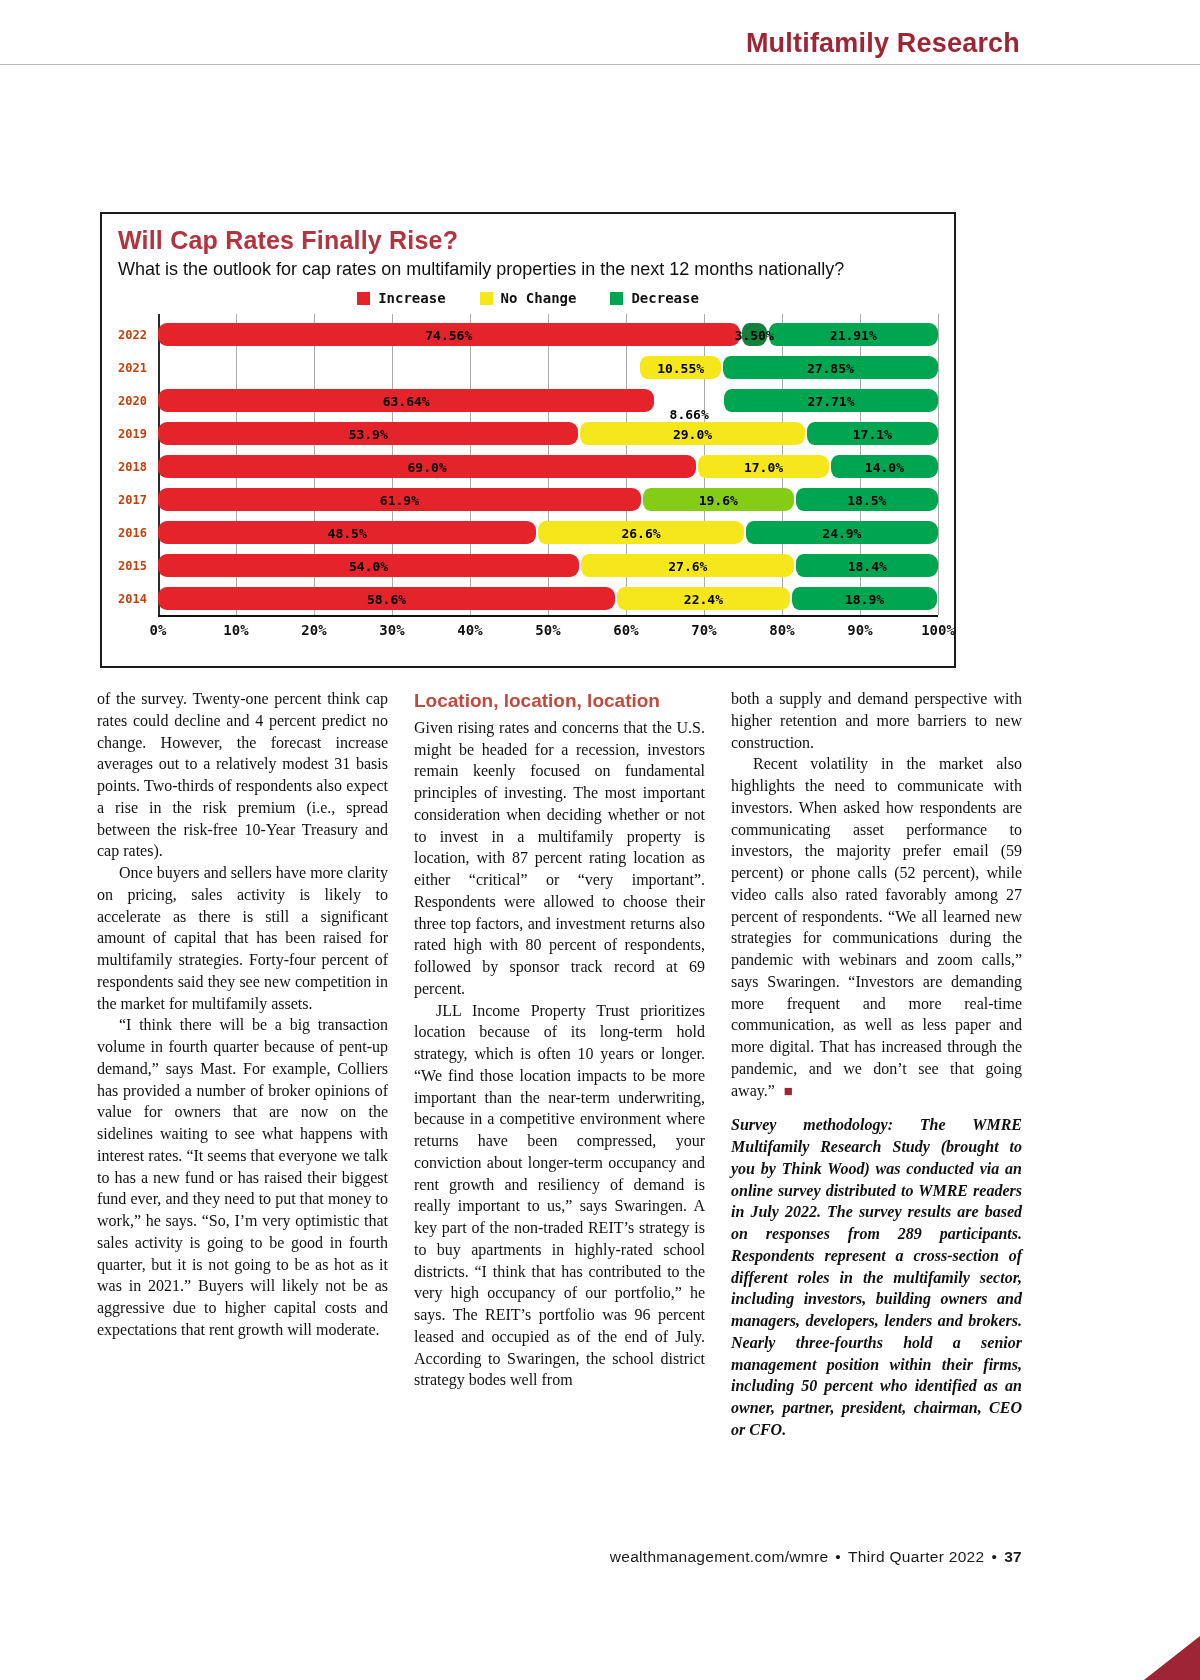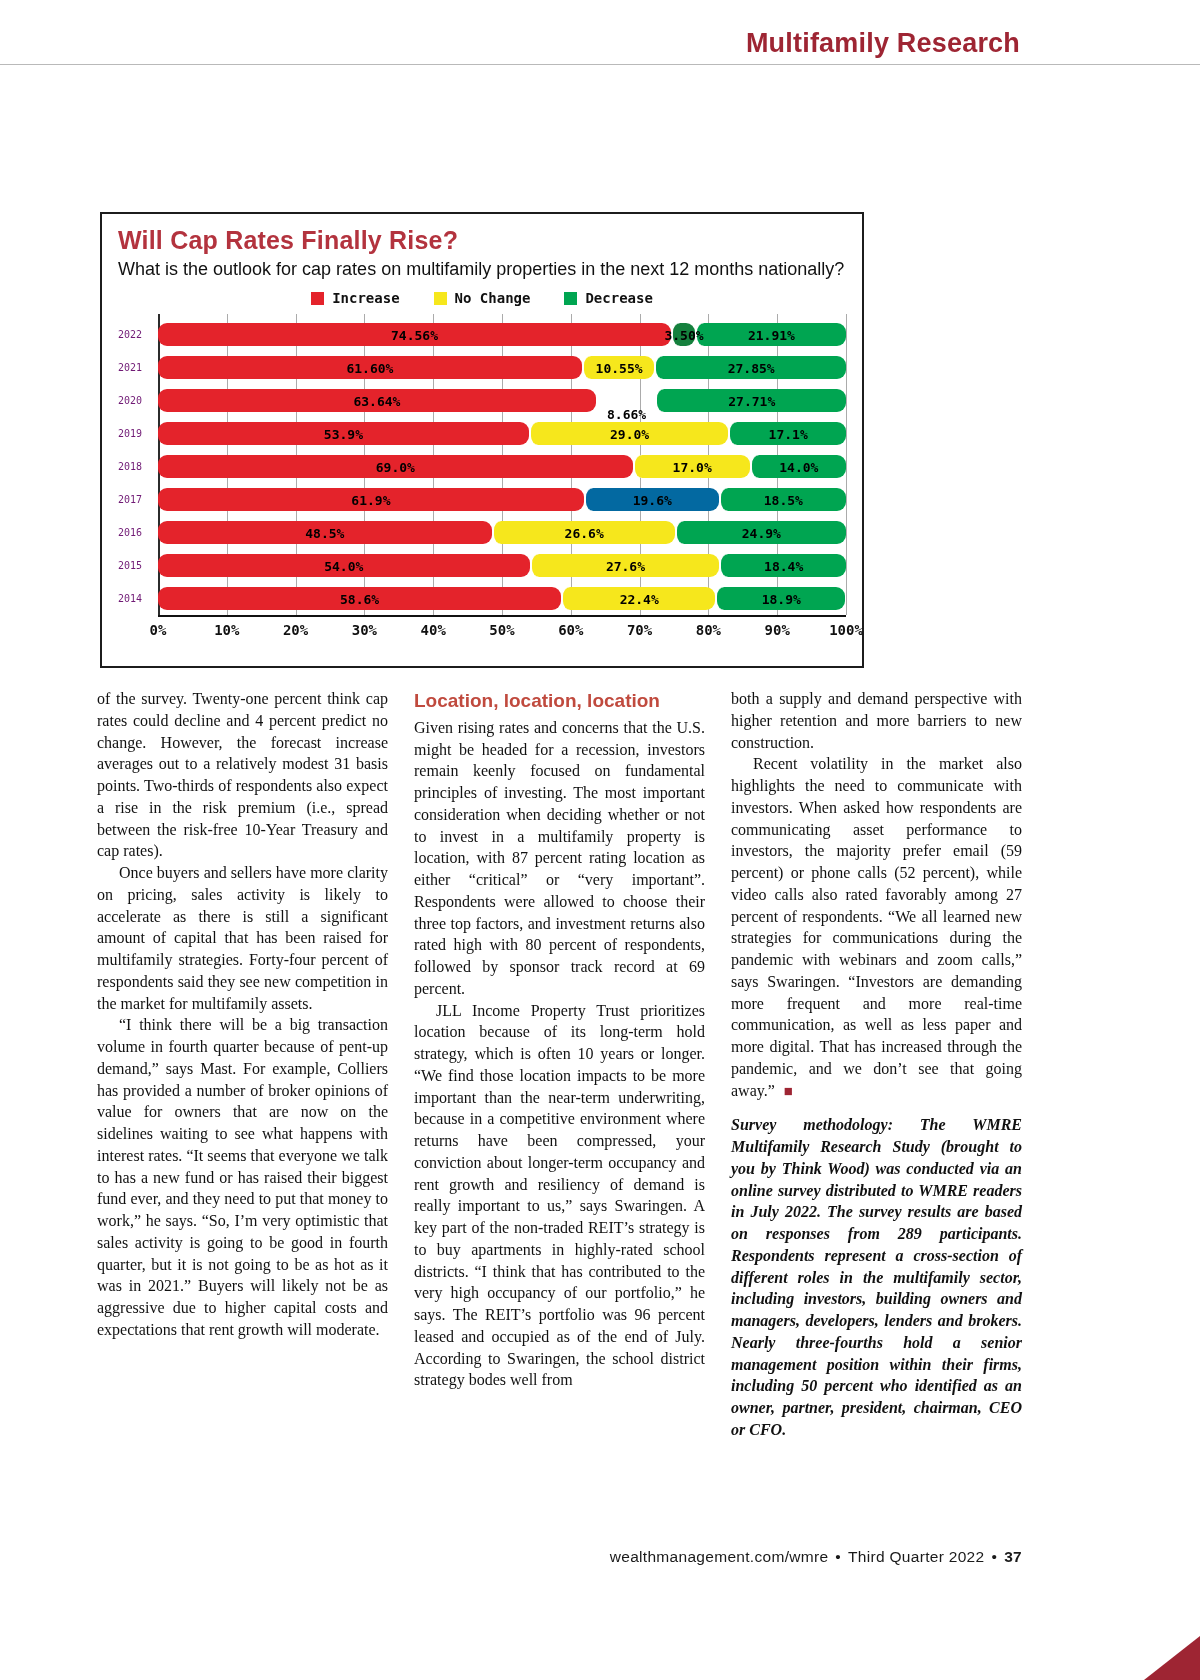--- a/index.html
+++ b/index.html
@@ -12,21 +12,21 @@
   
   .header-title {
     position:absolute; top:28px; right:180px;
     font-family:"Liberation Sans", sans-serif; font-weight:bold;
     font-size:27px; color:var(--brand,#9e2533); letter-spacing:.2px;
   }
   .header-rule { position:absolute; top:64px; left:0; width:1200px; height:1px; background:#b9b9b9; }
 
   
   .chart-box {
-    position:absolute; left:100px; top:212px; width:764px; height:456px;
+    position:absolute; left:100px; top:212px; width:856px; height:456px;
     box-sizing:border-box; border:2px solid #1c1c1c; background:#fff;
     padding:12px 16px;
   }
   .chart-title {
     font-family:"Liberation Sans", sans-serif; font-weight:bold;
     font-size:25px; color:var(--chart-title,#b3333e); margin-bottom:4px; letter-spacing:.2px;
   }
   .chart-subtitle {
     font-family:"Liberation Sans", sans-serif; font-size:18px; color:#111; margin-bottom:10px;
   }
@@ -38,21 +38,21 @@
   .swatch { width:13px; height:13px; display:inline-block; }
 
   #gridrows { position:relative; }
   .gridlines { position:absolute; left:40px; right:0; top:0; bottom:0; }
   .gridline { position:absolute; top:-4px; bottom:0; width:1px; background:#ababab; }
   .gridline.first { width:2px; background:#2b2b2b; }
 
   .chart-row { position:relative; display:flex; align-items:center; height:33px; }
   .year {
     width:40px; font-family:"DejaVu Sans Mono", monospace;
-    font-weight:normal; font-size:10px; color:#701a75;
+    font-weight:bold; font-size:12px; color:#c2410c;
   }
   .track { position:relative; flex:1 1 0; height:23px; }
   .seg { position:absolute; top:0; bottom:0; box-sizing:border-box;border-radius:9px; }
   .seg.sep { border-left:2px solid #ffffff; }
   .seg-label {
     position:absolute; left:50%; top:50%; transform:translate(-50%,-50%);
     font-family:"DejaVu Sans Mono", monospace; font-weight:bold; font-size:13px;
     color:#000; white-space:nowrap; z-index:2;
   }
 
@@ -145,23 +145,20 @@
                   <span class="seg-label">3.50%</span>
                 </div>
                 <div class="seg sep" style="left: 78.06%; width: 21.91%; background: rgb(0, 165, 81);">
                   <span class="seg-label">21.91%</span>
                 </div>
               </div>
             </div>
             <div class="chart-row">
               <span class="year">2021</span>
               <div class="track">
-                <div class="seg" style="left: 0%; width: 61.6%; background: rgb(228, 35, 43);">
-                  <span class="seg-label">61.60%</span>
-                </div>
                 <div class="seg sep" style="left: 61.6%; width: 10.55%; background: rgb(246, 231, 28);">
                   <span class="seg-label">10.55%</span>
                 </div>
                 <div class="seg sep" style="left: 72.15%; width: 27.85%; background: rgb(0, 165, 81);">
                   <span class="seg-label">27.85%</span>
                 </div>
               </div>
             </div>
             <div class="chart-row">
               <span class="year">2020</span>
@@ -204,21 +201,21 @@
                   <span class="seg-label">14.0%</span>
                 </div>
               </div>
             </div>
             <div class="chart-row">
               <span class="year">2017</span>
               <div class="track">
                 <div class="seg" style="left: 0%; width: 61.9%; background: rgb(228, 35, 43);">
                   <span class="seg-label">61.9%</span>
                 </div>
-                <div class="seg sep" style="left: 61.9%; width: 19.6%; background: #0369a1;">
+                <div class="seg sep" style="left: 61.9%; width: 19.6%; background: #84cc16;">
                   <span class="seg-label">19.6%</span>
                 </div>
                 <div class="seg sep" style="left: 81.5%; width: 18.5%; background: rgb(0, 165, 81); text-decoration: underline;">
                   <span class="seg-label">18.5%</span>
                 </div>
               </div>
             </div>
             <div class="chart-row">
               <span class="year">2016</span>
               <div class="track">

